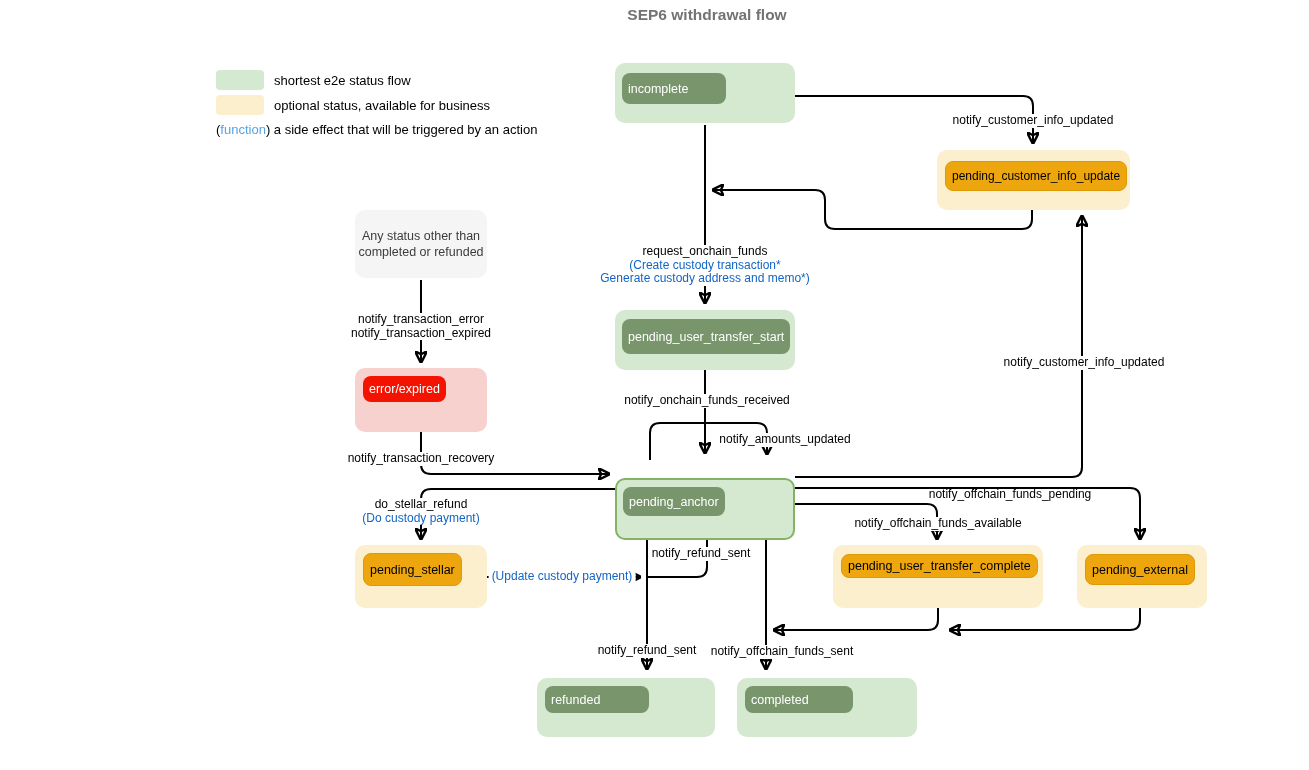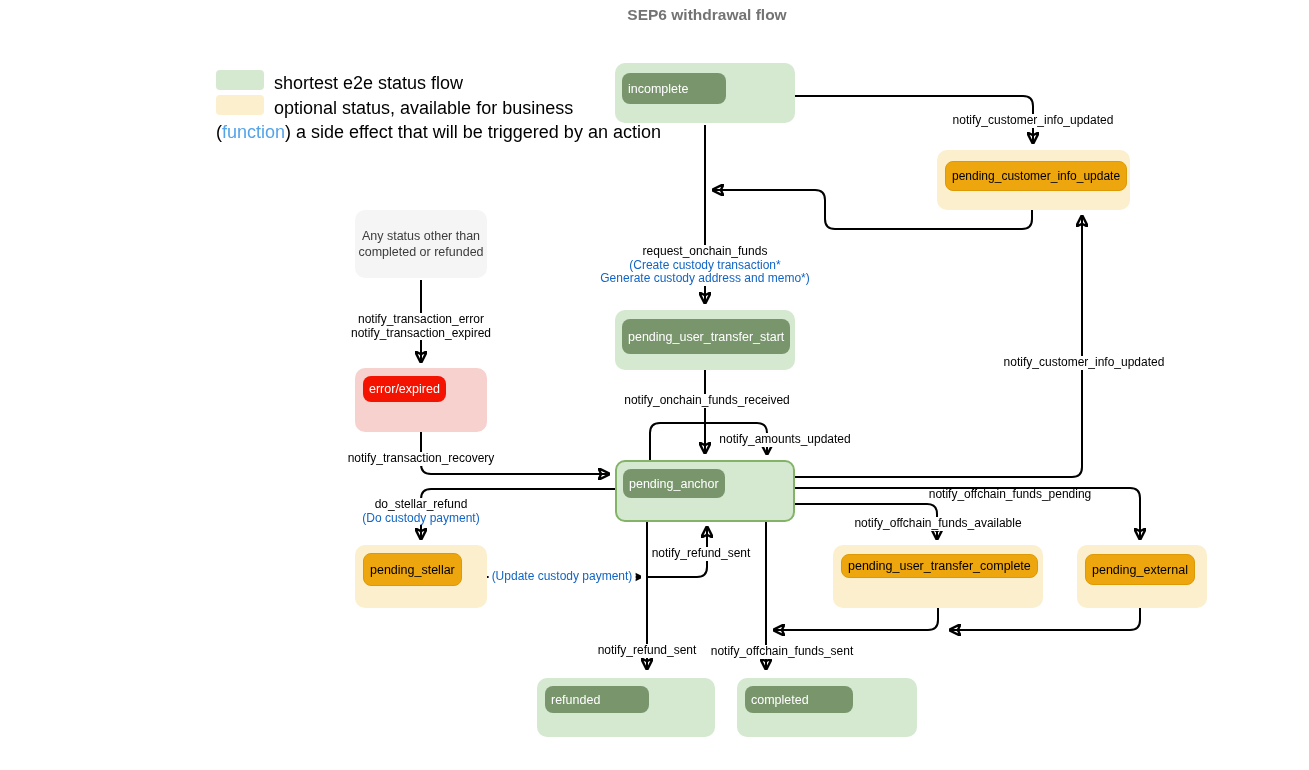--- a/index.html
+++ b/index.html
@@ -31,21 +31,21 @@
     display:flex; flex-direction:column; align-items:center; justify-content:center;
     font-size:12.5px; color:#3c3c3c; line-height:16px; text-align:right;
   }
   .elabel {
     position:absolute; transform:translateX(-50%); z-index:3;
     font-size:12px; line-height:13.5px; color:#000; white-space:nowrap; text-align:center;
   }
   .elabel.bg { background:#ffffff; padding:0 3px; }
   .blue { color:#1265c4; }
   .lightblue { color:#55a3e8; }
-  .legend { position:absolute; left:216px; top:70px; z-index:3; font-size:18px; color:#000; }
+  .legend { position:absolute; left:216px; top:70px; z-index:3; font-size:13px; color:#000; }
   .legend-row { position:absolute; white-space:nowrap; }
   .swatch { position:absolute; width:48px; height:20px; border-radius:4px; }
 </style>
 </head>
 <body>
 
 <div class="canvas">
 
   <div class="title">SEP6 withdrawal flow</div>
 
@@ -104,21 +104,21 @@
         <span>pending_user_transfer_start</span>
       </div>
   </div>
 
   <div class="node fill-pink" style="left:355px;top:368px;width:132px;height:64px;padding-left:36px;">
     <div class="pill red" style="left:8px;top:8px;min-width:82px;height:26px;">
         <span>error/expired</span>
       </div>
   </div>
 
-  <div class="node fill-green anchor-border" style="left:615px;top:460px;width:180px;height:62px;">
+  <div class="node fill-green anchor-border" style="left:615px;top:478px;width:180px;height:62px;">
     <div class="pill green" style="left:6px;top:7px;min-width:97px;height:29px;">
         <span>pending_anchor</span>
       </div>
   </div>
 
   <div class="node fill-yellow" style="left:355px;top:545px;width:132px;height:63px;">
     <div class="pill orange" style="left:8px;top:8px;min-width:98px;height:33px;">
         <span>pending_stellar</span>
       </div>
   </div>

